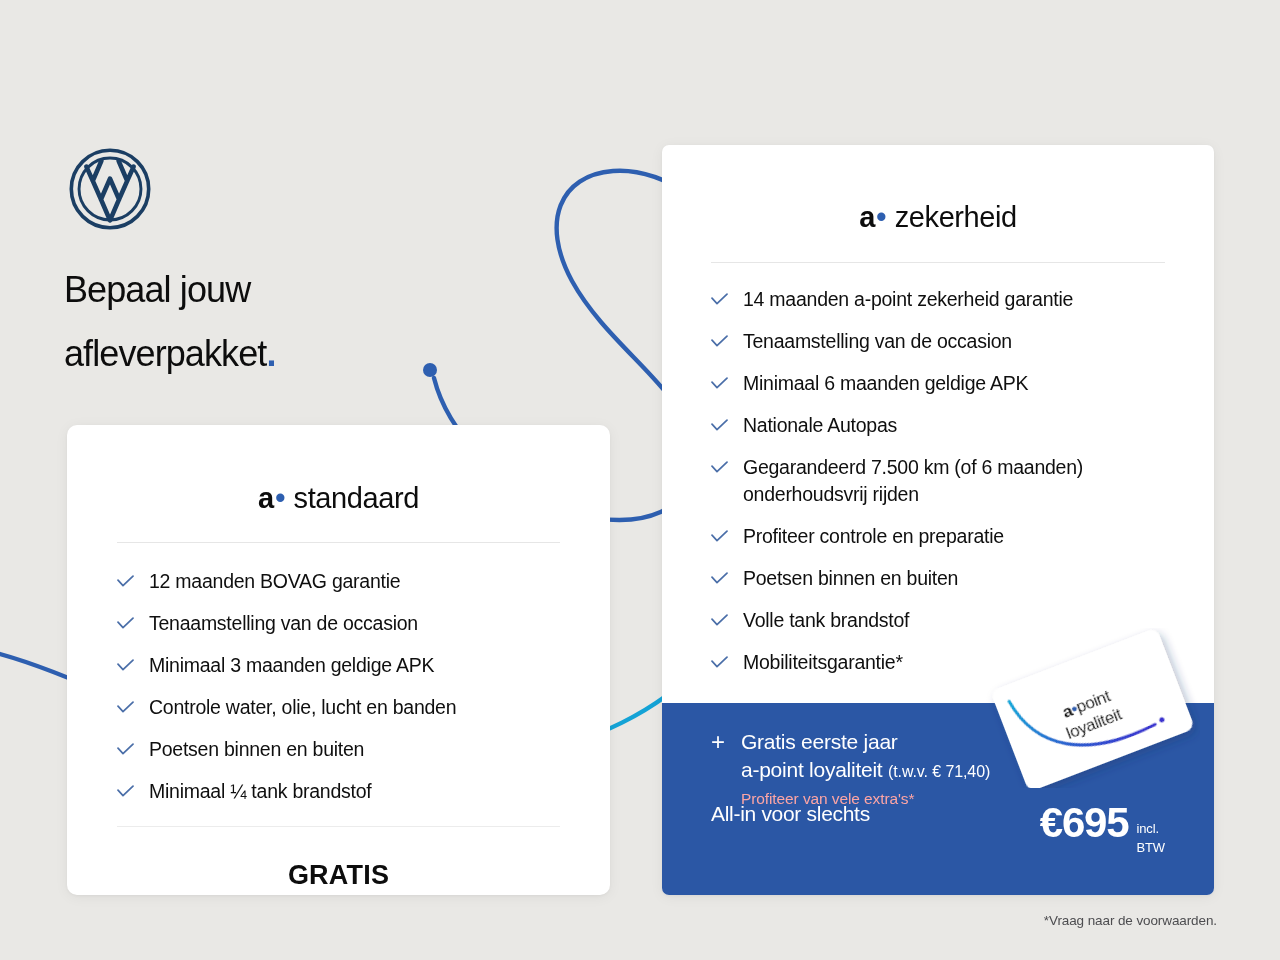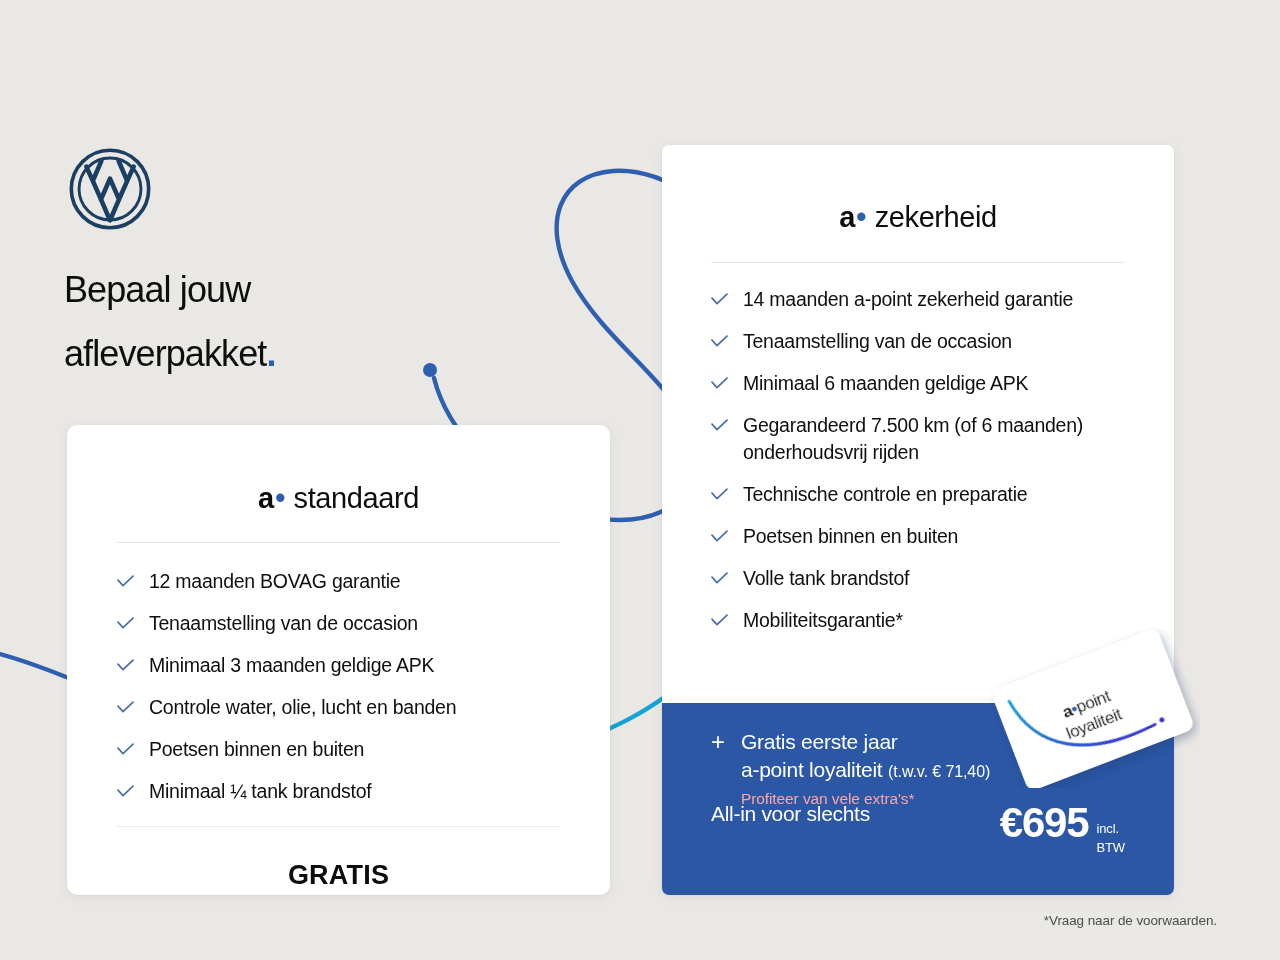--- a/index.html
+++ b/index.html
@@ -71,21 +71,21 @@
   #card-standaard {
     left: 67px;
     top: 425px;
     width: 543px;
     height: 470px;
     border-radius: 10px;
   }
   #card-zekerheid {
     left: 662px;
     top: 145px;
-    width: 512px;
+    width: 552px;
     height: 750px;
     z-index: 5;
   }
 
   .card-body {
     padding: 0 50px;
   }
   #card-zekerheid .card-body { padding: 0 49px; }
 
   .brandline {
@@ -388,29 +388,37 @@
               </svg>
           </span>
           <span>Minimaal 6 maanden geldige APK</span>
         </li>
         <li>
           <span class="check">
             <svg width="17" height="13" viewBox="0 0 17 13">
                 <path d="M1 5.2 L6 10.6 L16 1.2" fill="none" stroke="#4a6ea8" stroke-width="1.7" stroke-linecap="round" stroke-linejoin="round"></path>
               </svg>
           </span>
+          <span>Nationale Autopas</span>
+        </li>
+        <li>
+          <span class="check">
+            <svg width="17" height="13" viewBox="0 0 17 13">
+                <path d="M1 5.2 L6 10.6 L16 1.2" fill="none" stroke="#4a6ea8" stroke-width="1.7" stroke-linecap="round" stroke-linejoin="round"></path>
+              </svg>
+          </span>
           <span>Gegarandeerd 7.500 km (of 6 maanden) onderhoudsvrij rijden</span>
         </li>
         <li>
           <span class="check">
             <svg width="17" height="13" viewBox="0 0 17 13">
                 <path d="M1 5.2 L6 10.6 L16 1.2" fill="none" stroke="#4a6ea8" stroke-width="1.7" stroke-linecap="round" stroke-linejoin="round"></path>
               </svg>
           </span>
-          <span>Technische controle en preparatie</span>
+          <span>Profiteer controle en preparatie</span>
         </li>
         <li>
           <span class="check">
             <svg width="17" height="13" viewBox="0 0 17 13">
                 <path d="M1 5.2 L6 10.6 L16 1.2" fill="none" stroke="#4a6ea8" stroke-width="1.7" stroke-linecap="round" stroke-linejoin="round"></path>
               </svg>
           </span>
           <span>Poetsen binnen en buiten</span>
         </li>
         <li>

